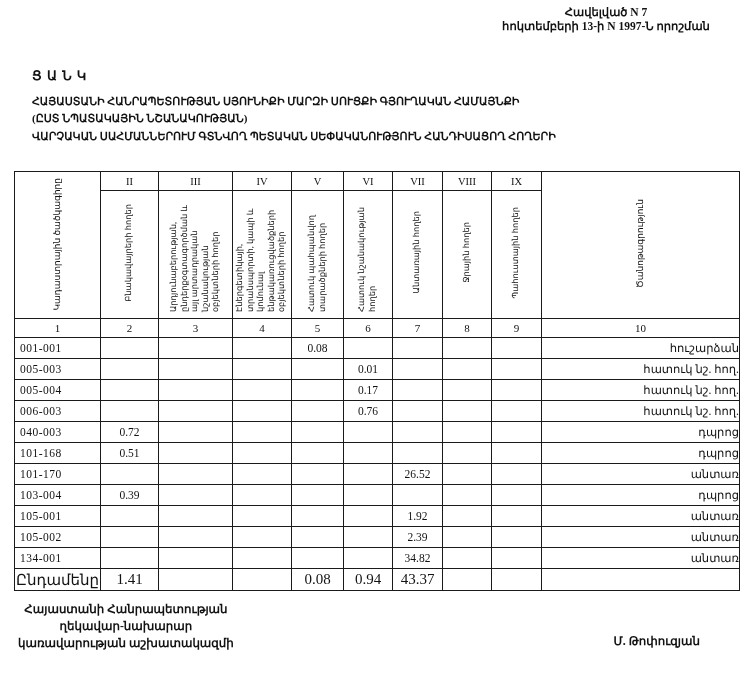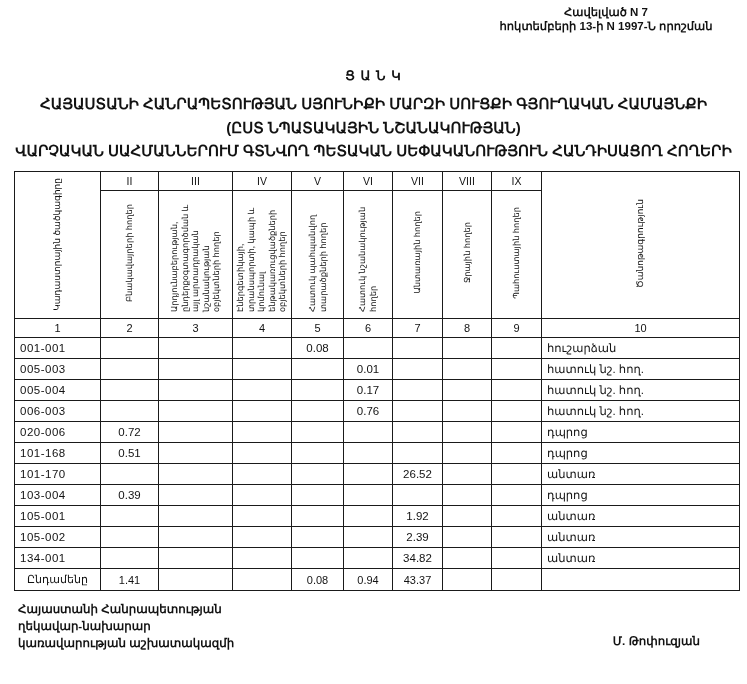--- a/index.html
+++ b/index.html
@@ -3,46 +3,46 @@
 <meta charset="utf-8">
 <style>
   * { margin: 0; padding: 0; box-sizing: border-box; }
   html, body { background: #e8e8e8; }
   .page {
     position: relative;
     width: 747px;
     height: 684px;
     background: #ffffff;
     color: #121212;
-    font-family: Liberation Sans, sans-serif;
+    font-family: Liberation Serif, serif;
     overflow: hidden;
   }
   
   .appendix-ref {
     position: absolute;
     top: 5px;
     right: 6px;
     width: 270px;
     text-align: center;
     font-size: 11.5px;
     font-weight: bold;
     line-height: 1.22;
     white-space: nowrap;
   }
   
   .title-block {
     position: absolute;
     top: 68px;
     left: 0;
     width: 100%;
-    text-align: center;
     font-weight: bold;
+    padding-left: 32px;
   }
   .doc-kind { font-size: 13px; letter-spacing: 1px; margin-bottom: 9px; }
-  .title-line { font-size: 15px; line-height: 1.58; }
+  .title-line { font-size: 11px; line-height: 1.58; }
   
   .land-table {
     position: absolute;
     left: 14px;
     top: 171px;
     width: 725px;
     border-collapse: collapse;
     table-layout: fixed;
   }
   .land-table td, .land-table th {
@@ -62,31 +62,32 @@
     max-height: 122px;
     text-align: left;
     padding: 2px 0;
   }
   .vlabel-tall { max-height: 140px; font-size: 9px; }
   .corner-cell, .note-head-cell { vertical-align: middle; text-align: center; }
   .num-row td { height: 19px; font-size: 11px; text-align: center; }
   .data-row td { height: 21px; font-size: 11.5px; }
   .code-cell { text-align: left; padding-left: 5px !important; letter-spacing: 0.5px; }
   .val-cell { text-align: center; }
-  .note-cell { text-align: left; padding-left: 5px !important; font-size: 11px; }
-  .total-row td { height: 22px; font-size: 11px; }
+  .note-cell { text-align: right; padding-left: 5px !important; font-size: 11px; }
+  .total-row td { height: 22px; font-size: 15px; }
   .total-label { text-align: center; }
   
   .footer-left {
     position: absolute;
     left: 18px;
     top: 601px;
     font-size: 11.8px;
     font-weight: bold;
     line-height: 1.45;
+    text-align: center;
   }
   .signature {
     position: absolute;
     right: 47px;
     top: 634px;
     font-size: 11.8px;
     font-weight: bold;
   }
 </style>
 </head>
@@ -202,21 +203,21 @@
           <td class="val-cell"></td>
           <td class="val-cell"></td>
           <td class="val-cell"></td>
           <td class="val-cell">0.76</td>
           <td class="val-cell"></td>
           <td class="val-cell"></td>
           <td class="val-cell"></td>
           <td class="note-cell">հատուկ նշ. հող.</td>
         </tr>
         <tr class="data-row">
-          <td class="code-cell">020-006</td>
+          <td class="code-cell">040-003</td>
           <td class="val-cell">0.72</td>
           <td class="val-cell"></td>
           <td class="val-cell"></td>
           <td class="val-cell"></td>
           <td class="val-cell"></td>
           <td class="val-cell"></td>
           <td class="val-cell"></td>
           <td class="val-cell"></td>
           <td class="note-cell">դպրոց</td>
         </tr>

